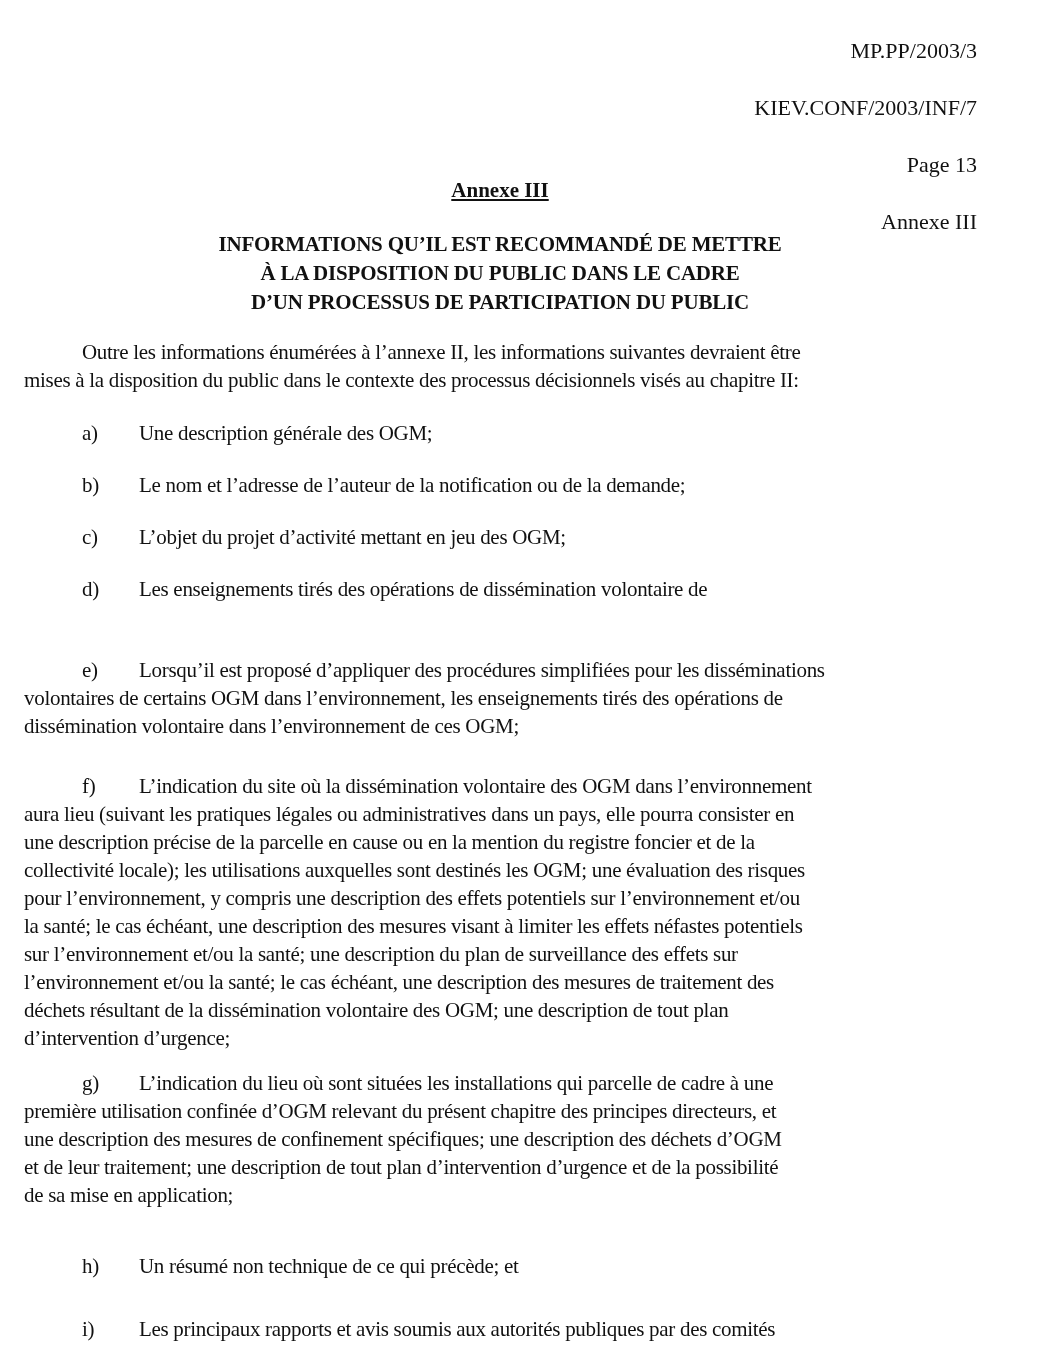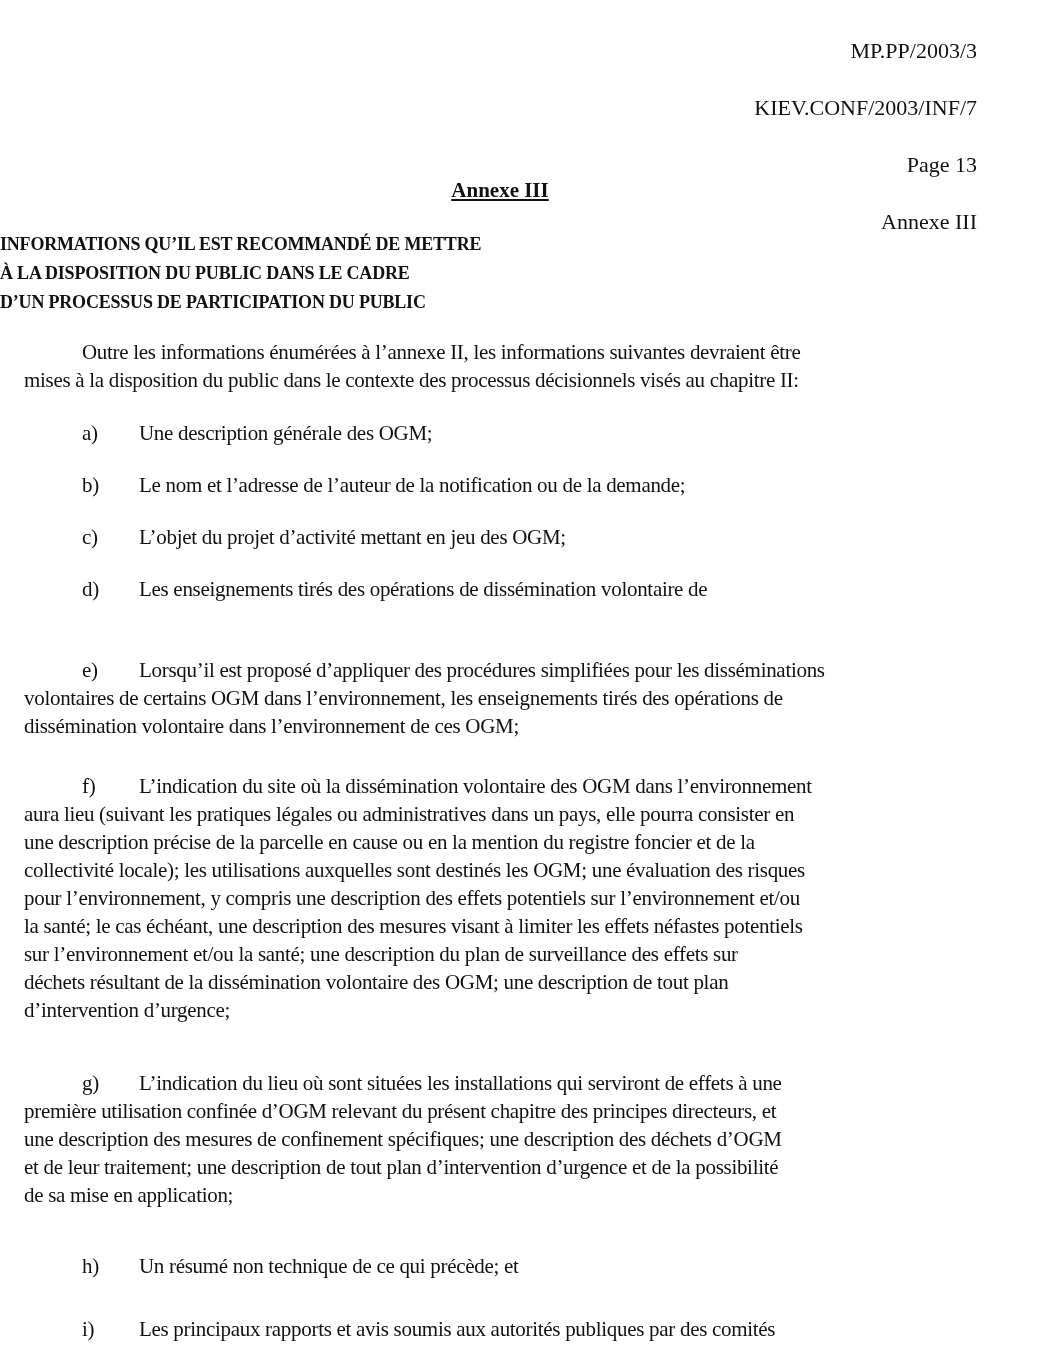--- a/index.html
+++ b/index.html
@@ -13,21 +13,21 @@
     text-align: right; font-size: 22px; line-height: 28px;
   }
   .header div { white-space: nowrap; margin-top: 29px; }
   .annex-title {
     position: absolute; top: 178px; left: 0; width: 1000px;
     text-align: center; font-weight: bold; font-size: 21px;
     text-decoration: underline;
   }
   .main-title {
     position: absolute; top: 230px; left: 0; width: 1000px;
-    text-align: left; font-weight: bold; font-size: 18px; line-height: 29px;
+    text-align: center; font-weight: bold; font-size: 21px; line-height: 29px;
     letter-spacing: -0.2px;
   }
   .main-title div { white-space: nowrap; }
   .para {
     position: absolute; left: 24px; width: 960px;
     font-size: 21px; line-height: 28px; letter-spacing: -0.3px;
   }
   .line { white-space: nowrap; }
   .indent { padding-left: 58px; }
   .marker { display: inline-block; width: 57px; }
@@ -78,26 +78,27 @@
 </div>
 
 <div class="para" style="top:764px;margin-top:8px;">
   <div class="line indent"><span class="marker">f)</span><span>L’indication du site où la dissémination volontaire des OGM dans l’environnement</span></div>
   <div class="line">aura lieu (suivant les pratiques légales ou administratives dans un pays, elle pourra consister en</div>
   <div class="line">une description précise de la parcelle en cause ou en la mention du registre foncier et de la</div>
   <div class="line">collectivité locale); les utilisations auxquelles sont destinés les OGM; une évaluation des risques</div>
   <div class="line">pour l’environnement, y compris une description des effets potentiels sur l’environnement et/ou</div>
   <div class="line">la santé; le cas échéant, une description des mesures visant à limiter les effets néfastes potentiels</div>
   <div class="line">sur l’environnement et/ou la santé; une description du plan de surveillance des effets sur</div>
+  <div class="line">l’environnement et/ou la santé; le cas échéant, une description des mesures de traitement des</div>
   <div class="line">déchets résultant de la dissémination volontaire des OGM; une description de tout plan</div>
   <div class="line">d’intervention d’urgence;</div>
 </div>
 
 <div class="para" style="top:1069px;">
-  <div class="line indent"><span class="marker">g)</span><span>L’indication du lieu où sont situées les installations qui serviront de effets à une</span></div>
+  <div class="line indent"><span class="marker">g)</span><span>L’indication du lieu où sont situées les installations qui parcelle de cadre à une</span></div>
   <div class="line">première utilisation confinée d’OGM relevant du présent chapitre des principes directeurs, et</div>
   <div class="line">une description des mesures de confinement spécifiques; une description des déchets d’OGM</div>
   <div class="line">et de leur traitement; une description de tout plan d’intervention d’urgence et de la possibilité</div>
   <div class="line">de sa mise en application;</div>
 </div>
 
 <div class="para" style="top:1234px;margin-top:18px;">
   <div class="line indent"><span class="marker">h)</span><span>Un résumé non technique de ce qui précède; et</span></div>
 </div>
 

